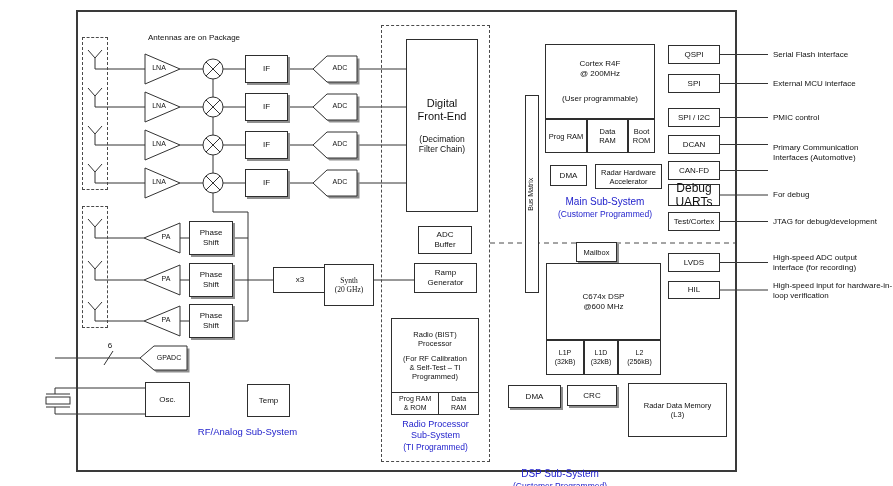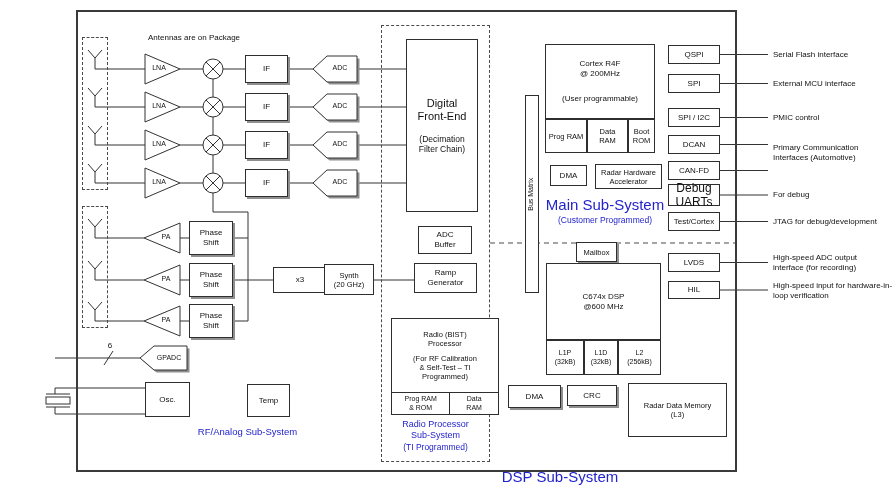--- a/index.html
+++ b/index.html
@@ -9,21 +9,21 @@
   .box{position:absolute;border:1px solid #2e2e2e;background:#fff;box-sizing:border-box;
        display:flex;flex-direction:column;align-items:center;justify-content:center;
        text-align:center;font-size:8px;line-height:1.2;z-index:2;}
   .shadow{box-shadow:2px 2px 0 #8f8f8f;}
   .dashedbox{position:absolute;border:1px dashed #4a4a4a;box-sizing:border-box;z-index:1;background:transparent;}
   .chipbox{position:absolute;border:2px solid #3a3a3a;box-sizing:border-box;z-index:1;background:transparent;}
   .lbl{position:absolute;z-index:3;text-align:center;font-size:7px;line-height:1.1;pointer-events:none;}
   .note{position:absolute;z-index:2;font-size:8px;}
   .blue{position:absolute;z-index:2;text-align:center;color:#2323cc;line-height:1.25;}
   .ext{position:absolute;z-index:2;font-size:8px;line-height:1.3;text-align:left;}
-  .b1{font-size:15px;} .b2{font-size:8.5px;}
+  .b1{font-size:10px;} .b2{font-size:8.5px;}
   .vtext{display:flex;align-items:center;justify-content:center;}
   .vtext span{transform:rotate(-90deg);white-space:nowrap;font-size:7px;}
 </style>
 </head>
 <body>
 
 <div id="canvas">
 
   <svg class="wires" width="893" height="486" viewBox="0 0 893 486">
 
@@ -139,21 +139,21 @@
       <span>Shift</span>
     </div>
   <div class="box shadow" style="left:189px;top:304px;width:44px;height:34px;">
     <span>Phase</span>
       <span>Shift</span>
     </div>
 
   <div class="box" style="left:273px;top:267px;width:54px;height:26px;">
       <span>x3</span>
     </div>
-  <div class="box" style="left:324px;top:264px;width:50px;height:31px;font-size:7.5px;">
+  <div class="box" style="left:324px;top:264px;width:50px;height:42px;font-size:7.5px;font-family:Liberation Serif, serif;">
     <span>Synth</span>
       <span>(20 GHz)</span>
     </div>
 
   <div class="lbl" style="left:104px;top:342px;width:12px;font-size:8px;">6</div>
   <div class="lbl" style="left:151px;top:354px;width:36px;font-size:7px;">GPADC</div>
   <div class="box" style="left:145px;top:382px;width:45px;height:35px;">
       <span>Osc.</span>
     </div>
   <div class="box" style="left:247px;top:384px;width:43px;height:33px;">
@@ -169,21 +169,21 @@
   </div>
   <div class="box" style="left:418px;top:226px;width:54px;height:28px;">
     <span>ADC</span>
       <span>Buffer</span>
     </div>
   <div class="box" style="left:414px;top:263px;width:63px;height:30px;">
     <span>Ramp</span>
       <span>Generator</span>
     </div>
 
-  <div class="box" style="left:391px;top:318px;width:108px;height:97px;padding:0;justify-content:center;">
+  <div class="box" style="left:391px;top:318px;width:88px;height:97px;padding:0;justify-content:center;">
     <div style="flex:1;display:flex;flex-direction:column;align-items:center;justify-content:center;font-size:7.5px;width:100%;">
       <span>Radio (BIST)</span>
       <span>Processor</span>
       <span style="margin-top:6px;">(For RF Calibration</span>
       <span>&amp; Self-Test – TI</span>
       <span>Programmed)</span>
     </div>
     <div style="display:flex;width:100%;border-top:1px solid #2e2e2e;">
       <div style="flex:1.2;border-right:1px solid #2e2e2e;font-size:7px;line-height:1.2;padding:2px 0;">
         <div>Prog RAM</div>

